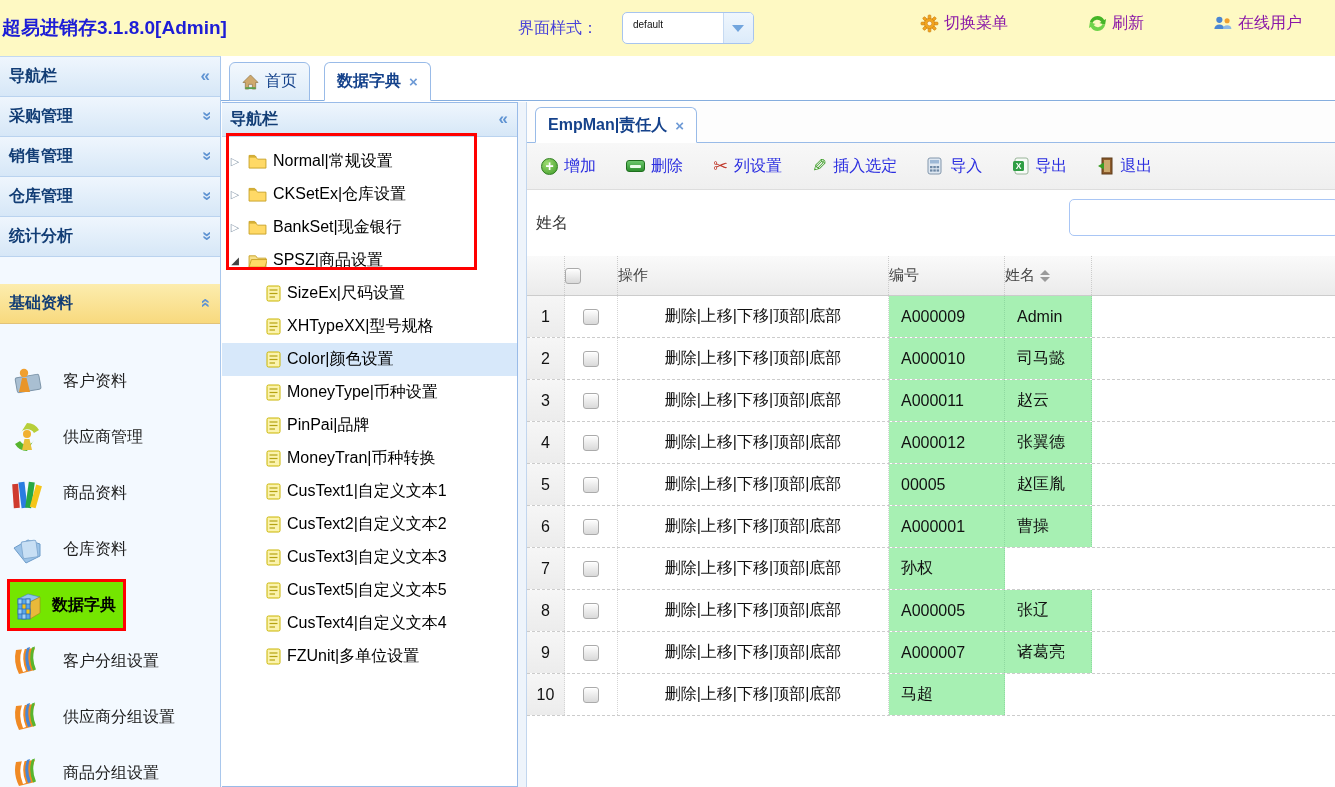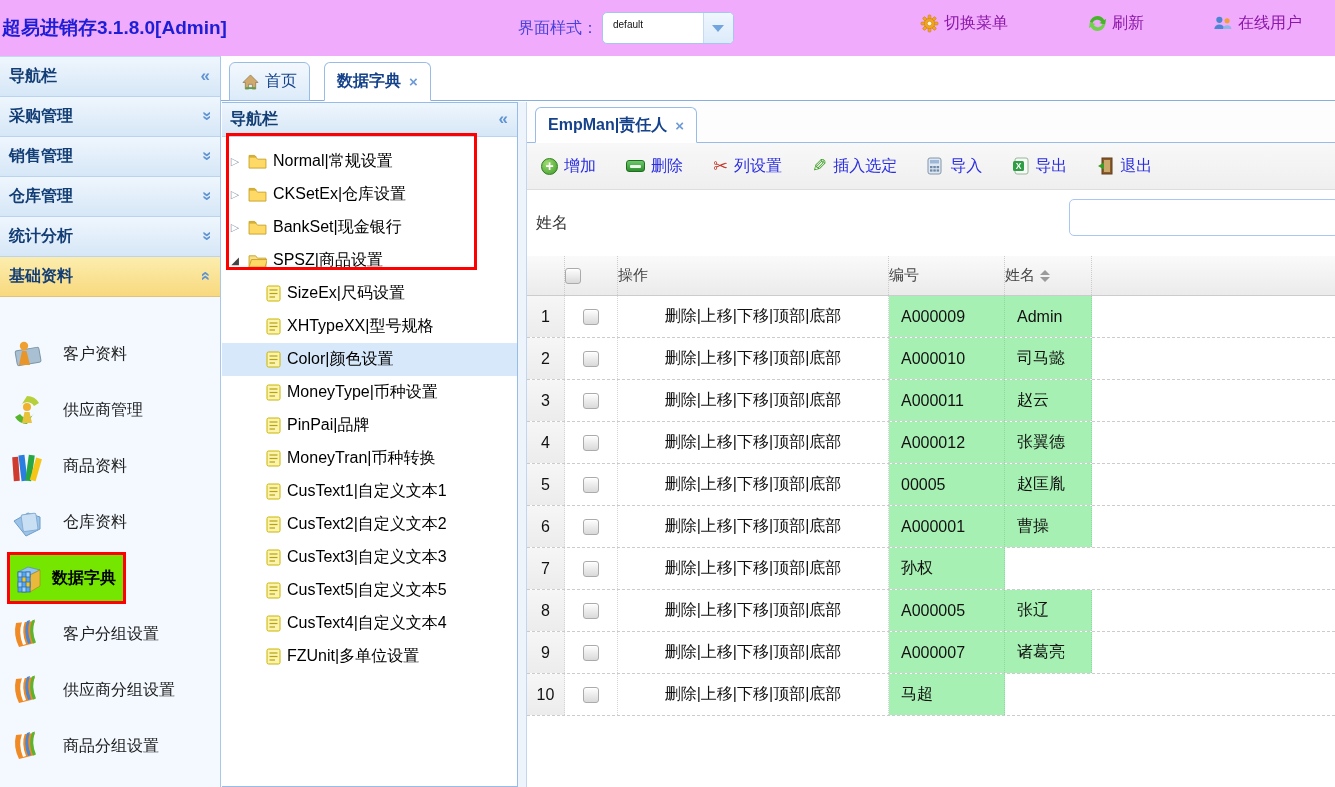--- a/index.html
+++ b/index.html
@@ -1,43 +1,43 @@
 <!DOCTYPE html>
 <html><head>
 <meta charset="utf-8">
 <style>
   * { margin:0; padding:0; box-sizing:border-box; }
   html,body { width:1335px; height:787px; overflow:hidden; background:#fff;
     font-family:"Liberation Sans","DejaVu Sans",sans-serif; }
   #page { position:relative; width:1335px; height:787px; background:#fff; }
 
   
-  #topbar { position:absolute; left:0; top:0; width:1335px; height:56px; background:#f0abfc; }
+  #topbar { position:absolute; left:0; top:0; width:1335px; height:56px; background:#fef9c3; }
   .app-title { position:absolute; left:2px; top:15px; font-size:19px; font-weight:bold; color:#1d1dd6; }
   .style-area { position:absolute; left:518px; top:12px; display:flex; align-items:center; }
-  .style-label { font-size:16px; color:#4a43d8; margin-right:4px;text-align:right; }
+  .style-label { font-size:16px; color:#4a43d8; margin-right:24px;text-align:right; }
   .combo { display:flex; width:132px; height:32px; border:1px solid #a7c4ef; border-radius:5px; overflow:hidden; background:#fff; }
   .combo-text { flex:1; font-size:10px; color:#111; padding:6px 0 0 10px; }
   .combo-btn { width:30px; background:linear-gradient(#eff6fd,#dcebfa); border-left:1px solid #c6daf2; position:relative; cursor:pointer; }
   .combo-btn .chev { position:absolute; left:8px; top:12px; width:0; height:0;
     border-left:6px solid transparent; border-right:6px solid transparent; border-top:7px solid #72a5dd; }
   .top-link { position:absolute; top:13px; display:flex; align-items:center; gap:5px; cursor:pointer;
     font-size:16px; color:#8b18a8; text-decoration:none; }
   .top-link svg { display:block; }
 
   
   #sidebar { position:absolute; left:0; top:56px; width:221px; height:731px;
     background:#f3f9ff; border-right:1px solid #a9c7ec; border-top:1px solid #c3d9f1; }
   .acc { height:40px; line-height:38px; padding-left:9px; font-size:16px; font-weight:bold; color:#123d75;
     background:linear-gradient(#eff6fd,#d6e7f7); border-bottom:1px solid #bad3ef; position:relative; cursor:pointer; }
   .acc .tool { position:absolute; right:10px; top:0; color:#5f93d2; font-size:17px; font-weight:bold; }
   .tool.rot-down { display:inline-block; transform:rotate(-90deg); }
   .tool.rot-up   { display:inline-block; transform:rotate(90deg); }
   .acc.active { background:linear-gradient(#fcedae,#f8d97e); border-bottom:1px solid #e4c härteste,#0; }
-  .acc.active { border-bottom:1px solid #e2c379; }
+  .acc.active { border-bottom:1px solid #e2c379;margin-top:27px; }
   .side-items { padding-top:31px; }
   .side-item { height:52px; margin:0 0 4px 10px; display:flex; align-items:center; gap:19px; cursor:pointer;
     font-size:16px; color:#222; }
   .side-item svg { flex:0 0 auto; }
   .side-item.highlight { width:119px; height:52px; margin-left:7px; border:3px solid #ff0000;
     background:#74e600; font-weight:bold; color:#000; gap:4px; padding-left:2px; }
 
   
   #right { position:absolute; left:221px; top:56px; width:1114px; height:731px; background:#fff; }
   #tabstrip { position:absolute; left:0; top:0; width:1114px; height:45px; background:#fff;

